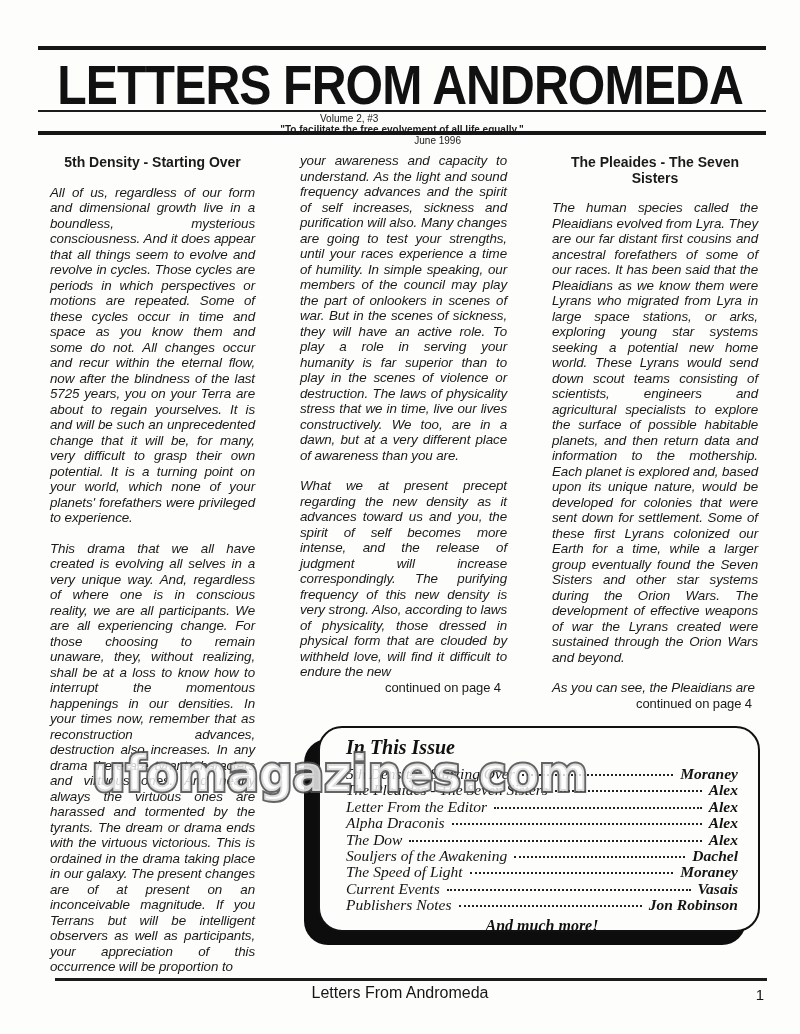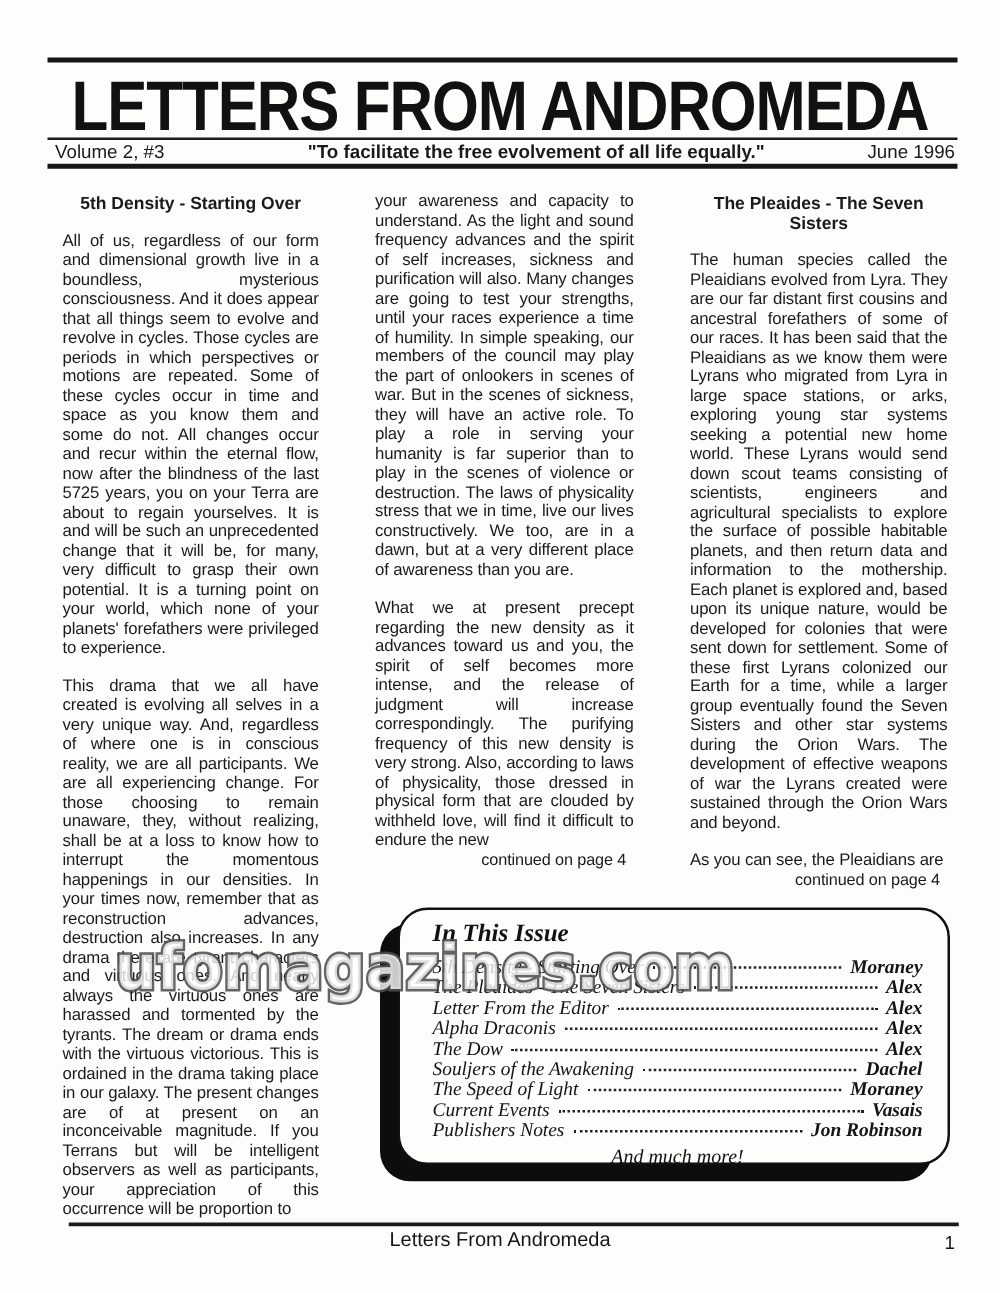--- a/index.html
+++ b/index.html
@@ -18,38 +18,38 @@
   .masthead-title{
     position:absolute;left:0;top:52px;width:800px;
     text-align:center;
     font-size:56px;font-weight:700;letter-spacing:-1px;
     transform:scaleX(0.86);transform-origin:center;
     white-space:nowrap;color:#111;
   }
   .rule-mid{position:absolute;left:38px;top:110px;width:728px;height:2px;background:#1c1c1c;}
   .masthead-row{
     position:absolute;left:38px;top:113px;width:728px;height:18px;
-    display:flex;align-items:flex-start;font-size:15px;
+    display:flex;align-items:center;font-size:10px;flex-direction:column;
   }
   .masthead-row .vol{width:170px;text-align:left;padding-left:6px;}
   .masthead-row .tagline{flex:1;text-align:center;font-weight:700;}
   .masthead-row .date{width:120px;text-align:right;padding-right:2px;}
   .rule-thick{position:absolute;left:38px;top:131px;width:728px;height:4px;background:#161616;}
 
   
   .columns{
     position:absolute;left:50px;top:153px;width:708px;
     display:grid;grid-template-columns:205px 207px 206px;column-gap:45px;
   }
   .col{font-size:13.4px;line-height:15.5px;text-align:justify;letter-spacing:-0.1px;}
   .col-heading{
     text-align:center;font-weight:700;font-size:14px;
     margin:2px 0 14px 0;letter-spacing:0;
   }
-  .col p{margin:0 0 15px 0;}
+  .col p{margin:0 0 15px 0;font-style:italic;}
   .col p:last-of-type{margin-bottom:0;}
   .continued{text-align:right;font-size:13px;padding-right:6px;margin-top:0;}
 
   
   .issue-box{
     position:absolute;left:318px;top:726px;width:442px;height:206px;
     background:#fdfdfb;
     border:2px solid #111;
     border-radius:24px;
     box-shadow:-14px 13px 0 #0d0d0d;
@@ -58,21 +58,21 @@
     font-family:"Liberation Serif", serif;
     font-style:italic;
   }
   .issue-title{
     text-align:left;font-weight:700;font-size:20px;margin-bottom:7px;color:#111;
   }
   .toc-row{display:flex;align-items:baseline;font-size:15.5px;line-height:16.4px;color:#141414;}
   .toc-title{white-space:nowrap;}
   .toc-leader{flex:1;border-bottom:2px dotted #222;margin:0 7px;transform:translateY(-3px);}
   .toc-author{white-space:nowrap;font-weight:bold;}
-  .issue-more{text-align:center;font-weight:400;font-size:16px;margin-top:3px;color:#111;}
+  .issue-more{text-align:center;font-weight:700;font-size:16px;margin-top:3px;color:#111;}
 
   
   .watermark{position:absolute;left:88px;top:742px;width:506px;height:66px;pointer-events:none;}
 
   
   .footer-rule{position:absolute;left:55px;top:978px;width:712px;height:3px;background:#1c1c1c;}
   .footer-title{
     position:absolute;left:0;top:984px;width:800px;text-align:center;
     font-size:16px;color:#161616;
   }

